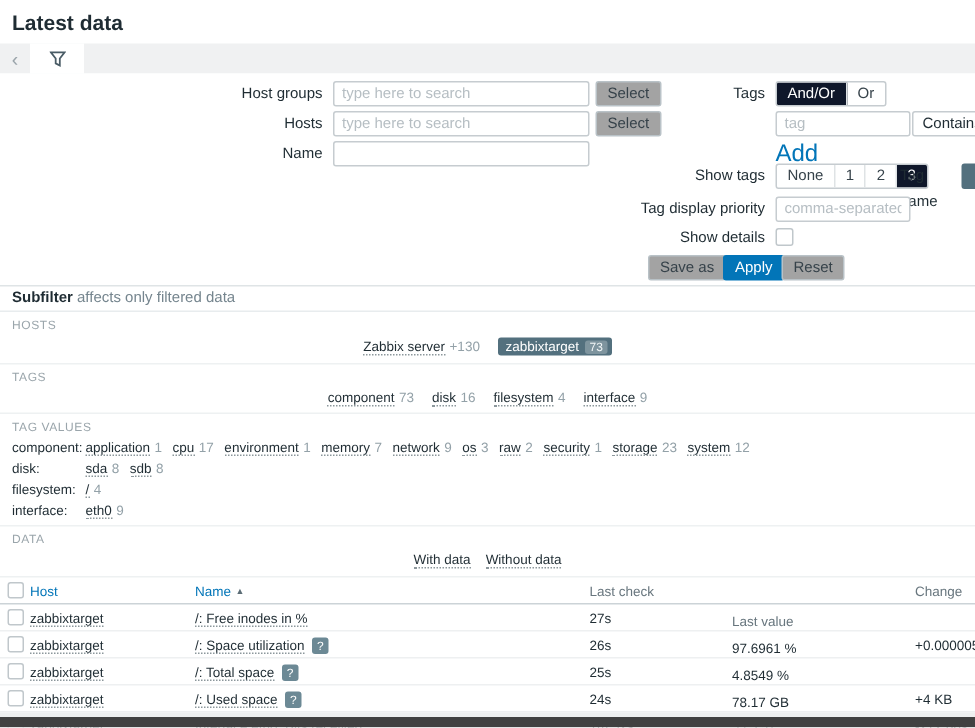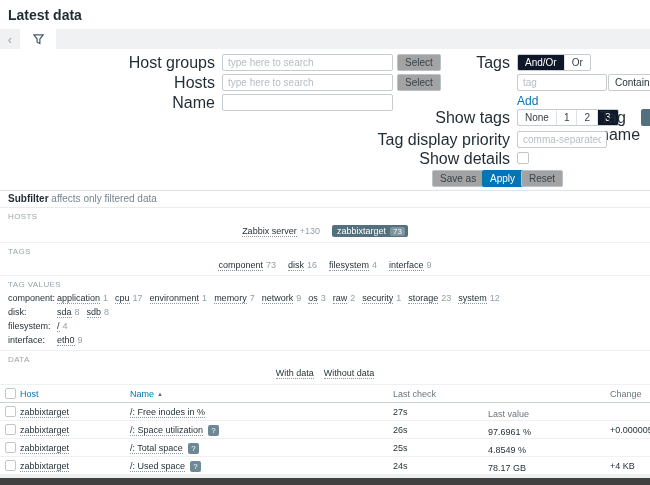--- a/index.html
+++ b/index.html
@@ -11,37 +11,37 @@
   .title { font-size:14px; font-weight:bold; padding:7px 0 6px 8px; color:#1f2c33; }
 
   
   .tabstrip { display:flex; align-items:stretch; height:20px; background:#f0f1f2; }
   .collapse-btn { width:20px; display:flex; align-items:center; justify-content:center;
                   color:#9aa4aa; font-size:13px; cursor:pointer; }
   .tab-active { width:36px; background:#fff; display:flex; align-items:center; justify-content:center; }
 
   
   .fpanel { position:relative; height:142px; background:#fff; border-bottom:1px solid #dfe4e6; }
-  .lbl { position:absolute; font-size:16px; line-height:17px; color:#1f2c33; text-align:right; }
+  .lbl { position:absolute; font-size:10px; line-height:17px; color:#1f2c33; text-align:right; }
   .lbl-lcol { left:0; width:215px; }
   .lbl-rcol { left:330px; width:180px; }
   .in { position:absolute; height:17px; border:1px solid #c6ccd0; border-radius:2px;
         font-size:10px; padding:0 5px; color:#1f2c33; font-family:"Liberation Sans",sans-serif; background:#fff; }
   .in::placeholder { color:#b6bec3; }
   .btn { position:absolute; height:17px; font-size:10px; line-height:15px; padding:0 7px;
          background:#a3a3a3; border:1px solid #b9c2c7; border-radius:2px; color:#36424a;
          font-family:"Liberation Sans",sans-serif; cursor:pointer; }
   .btn-primary { background:#0275b8; border-color:#0275b8; color:#fff; }
   .seg { position:absolute; display:flex; height:17px; border:1px solid #c6ccd0; border-radius:2px; overflow:hidden; background:#fff; }
   .seg span { font-size:10px; line-height:15px; padding:0 7px; color:#36424a; border-right:1px solid #dfe3e5; cursor:pointer; }
   .seg span:last-child { border-right:none; }
   .seg .on { background:#0f172a; color:#fff; }
   .selectbox { position:absolute; height:17px; border:1px solid #c6ccd0; border-radius:2px;
                font-size:10px; line-height:15px; padding:0 6px; color:#1f2c33; background:#fff; }
-  .link { color:#0275b8; font-size:12px; cursor:pointer; text-decoration:none; }
+  .link { color:#0275b8; font-size:16px; cursor:pointer; text-decoration:none; }
   .chk { position:absolute; width:12px; height:12px; border:1px solid #c0c7cb; border-radius:2px; background:#fff; cursor:pointer; }
   .cutbtn { position:absolute; background:#53707e; border-radius:2px; }
 
   
   .sf-head { height:17px; padding:2px 8px; font-size:10px; border-bottom:1px solid #e8ecee; }
   .sf-head b { font-weight:bold; }
   .sf-head span { color:#75858e; }
   .sf-sec { padding:4px 8px 5px; border-bottom:1px solid #eef1f2; }
   .sf-cap { font-size:8px; color:#9aa5ab; letter-spacing:.4px; margin-bottom:4px; }
   .sf-items { display:flex; align-items:center; gap:12px; font-size:9px; flex-wrap:nowrap;justify-content:center; }

